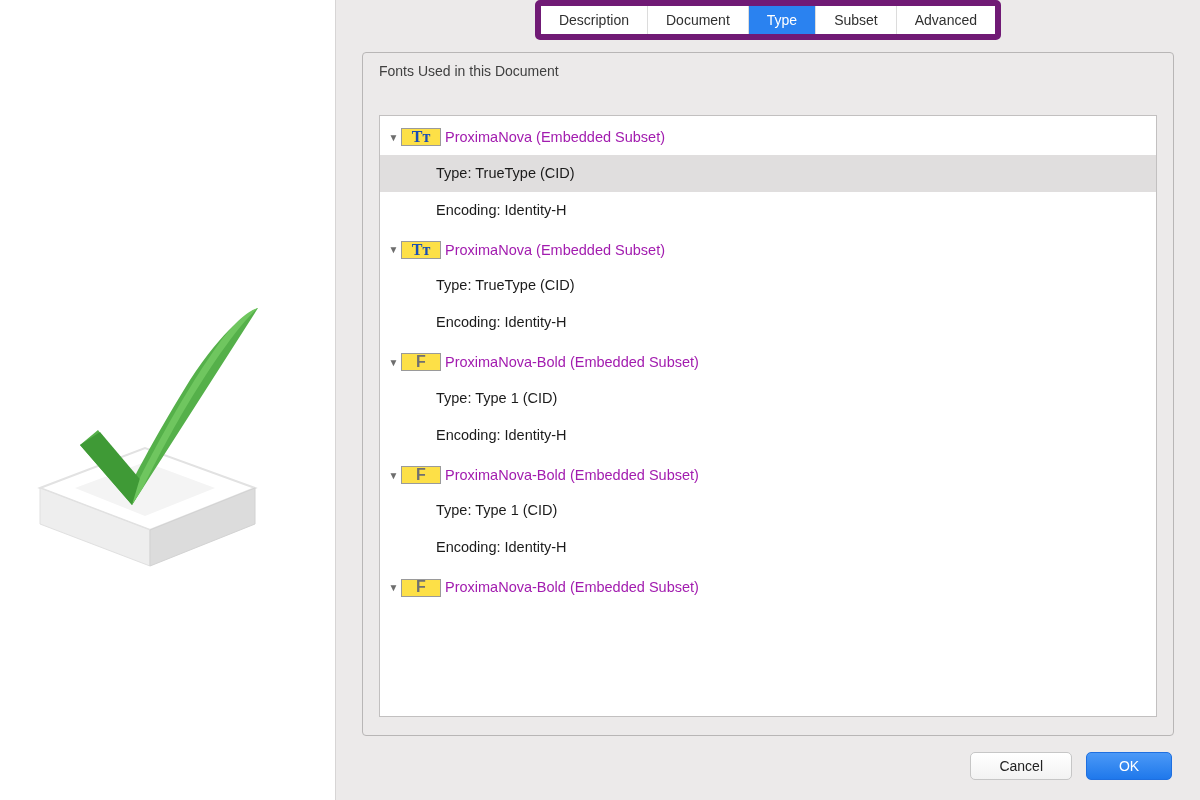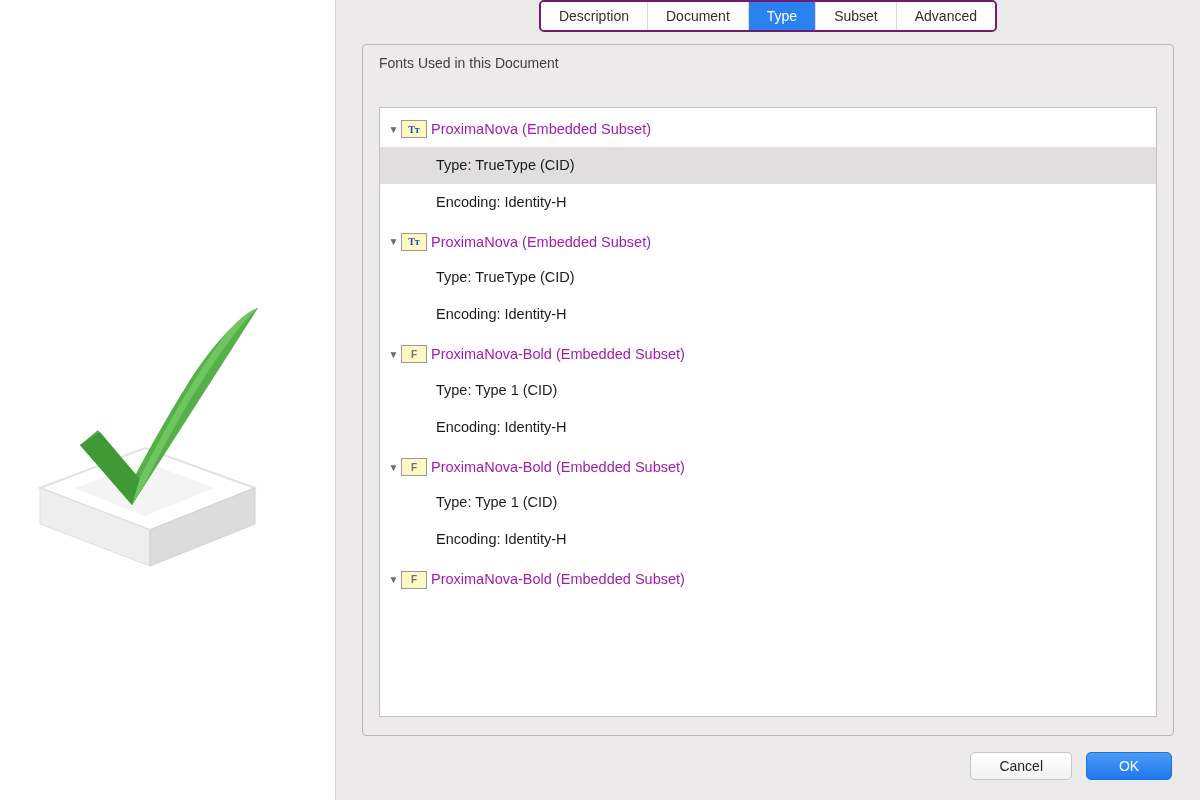--- a/index.html
+++ b/index.html
@@ -41,21 +41,21 @@
       padding: 10px 0 14px 0;
       background: #eceaea;
     }
     .tabbar {
       display: flex;
       justify-content: center;
       padding-bottom: 12px;
     }
     .tabs {
       display: flex;
-      border: 2px solid #701a75;
+      border: 6px solid #701a75;
       border-radius: 5px;
       overflow: hidden;
       background: #ffffff;
     }
     .tab {
       padding: 6px 18px;
       font-size: 14px;
       color: #303030;
       background: #ffffff;
       border-right: 1px solid #dcdcdc;
@@ -104,29 +104,29 @@
       width: 11px;
       height: 11px;
       margin-right: 2px;
       display: inline-flex;
       align-items: center;
       justify-content: center;
       color: #6d6d6d;
       font-size: 10px;
     }
     .fonticon {
-      width: 26px;
+      width: 40px;
       height: 18px;
       border: 1px solid #9a9a9a;
-      background: #fef9c3;
+      background: #fde047;
       margin-right: 4px;
       display: inline-flex;
       align-items: center;
       justify-content: center;
-      font-size: 10px;
+      font-size: 16px;
       font-weight: bold;
     }
     .fonticon.tt { color: #1a4db5; font-family: Georgia, serif; }
     .fonticon.ff { color: #707070; }
     .font-name { color: #a21caf; }
     .detail-row {
       padding: 9px 8px 9px 56px;
       color: #1b1b1b;
     }
     .detail-row.selected {

